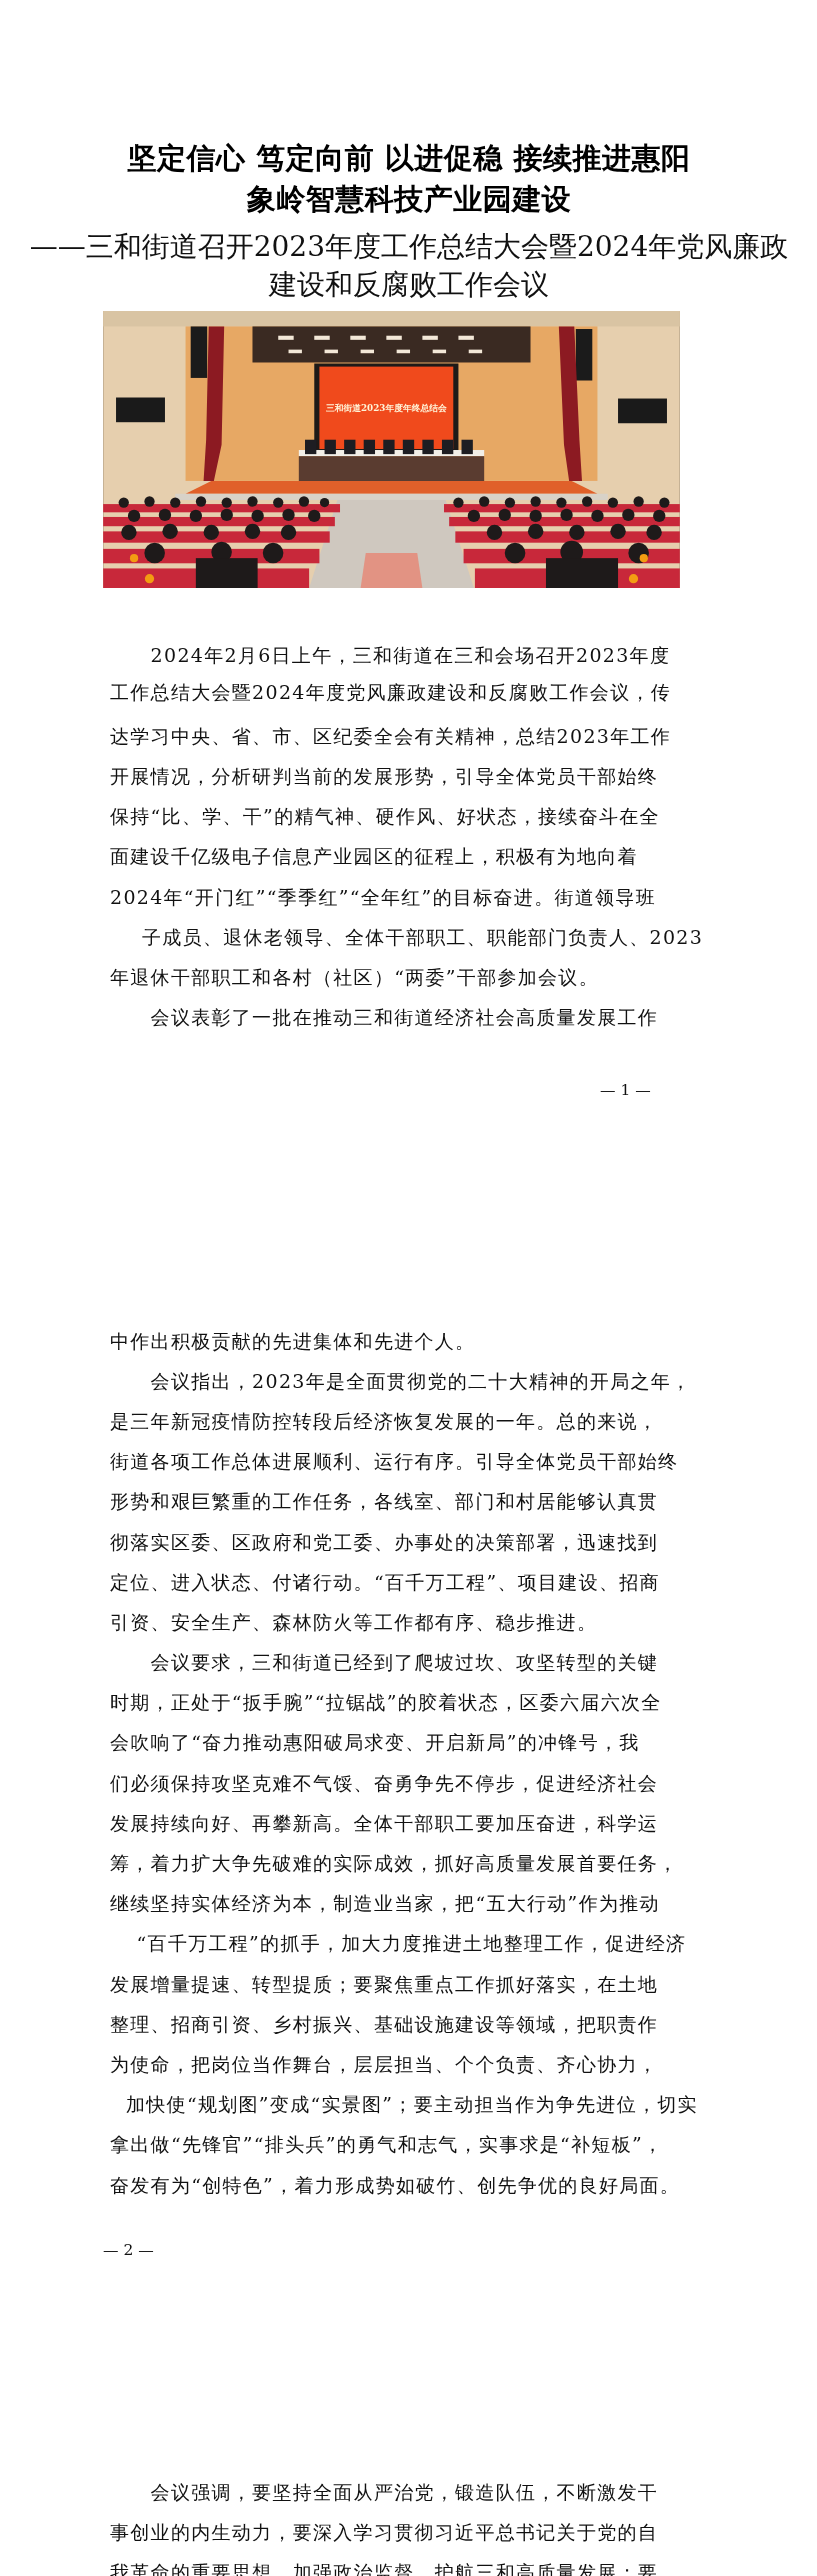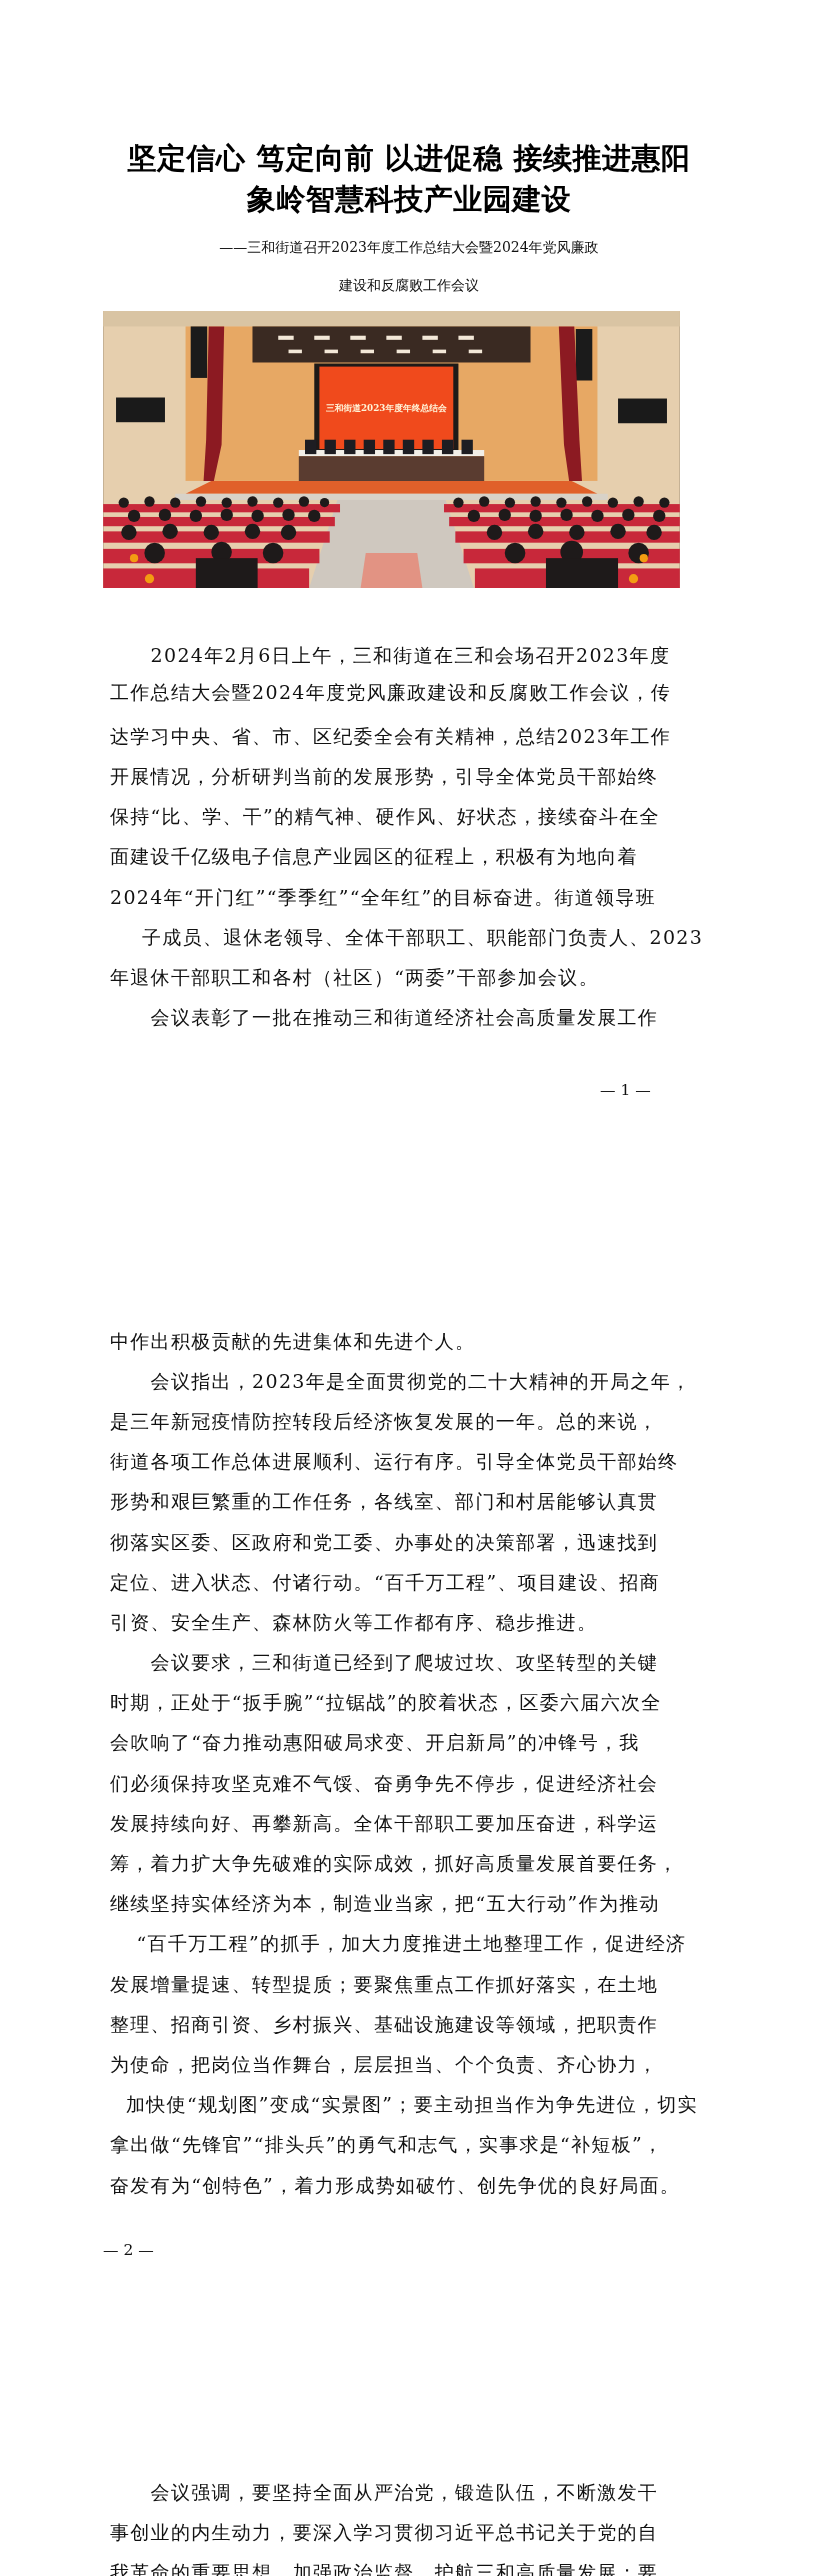--- a/index.html
+++ b/index.html
@@ -4,21 +4,21 @@
 <style>
   html, body { margin: 0; padding: 0; background: #ffffff; }
   body { width: 818px; height: 3470px; position: relative; overflow: hidden;
          font-family: "DejaVu Serif", "Liberation Serif", serif; color: #111; }
   .page { position: absolute; left: 0; width: 818px; }
   .title { position: absolute; left: 0; width: 818px; text-align: center;
            font-family: "DejaVu Sans", "Liberation Sans", sans-serif; font-weight: bold;
            font-size: 29px; line-height: 40px; letter-spacing: 0.5px; color: #000; }
   .subtitle { position: absolute; left: 0; width: 818px; text-align: center;
               font-family: "DejaVu Serif", "Liberation Serif", serif;
-              font-size: 14px; line-height: 38px; color: #111; }
+              font-size: 28px; line-height: 38px; color: #111; }
   .photo { position: absolute; left: 103px; top: 311px; width: 577px; height: 277px;
            overflow: hidden; background: #2a2320; }
   .line { position: absolute; left: 110px; width: 603px; white-space: nowrap;
           font-size: 19px; line-height: 25px; letter-spacing: 1.3px; color: #111; }
   .pnum { position: absolute; font-family: "DejaVu Serif", "Liberation Serif", serif;
           font-size: 15.5px; color: #111; white-space: nowrap; }
 </style>
 </head>
 <body>
 

